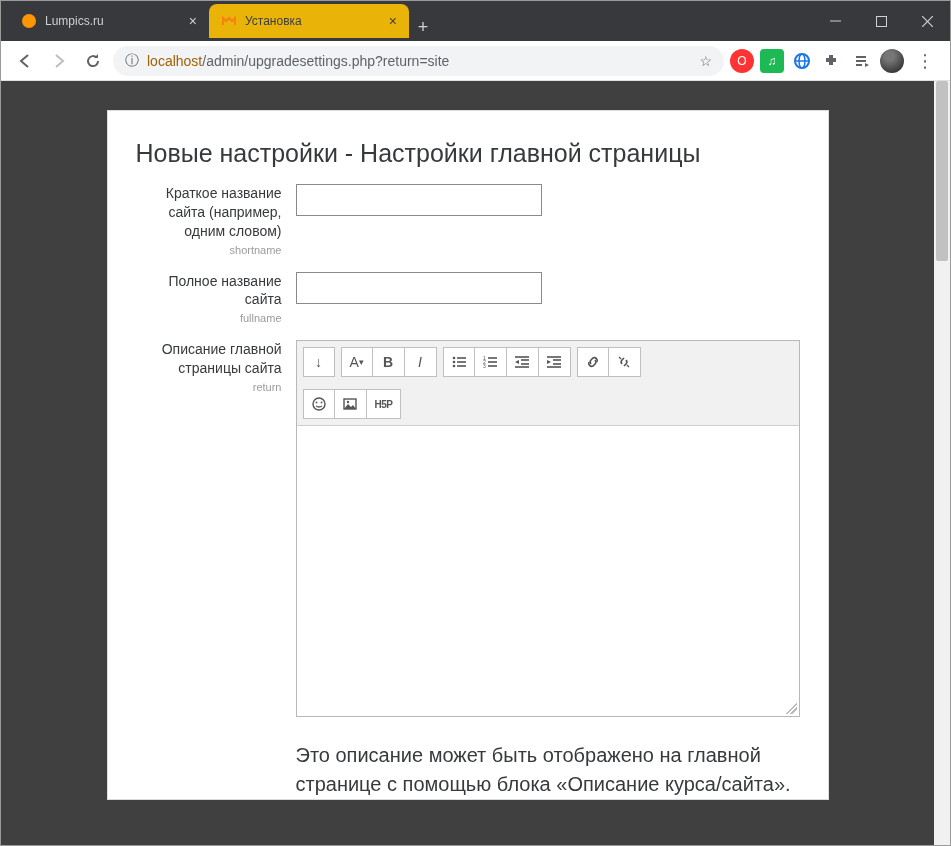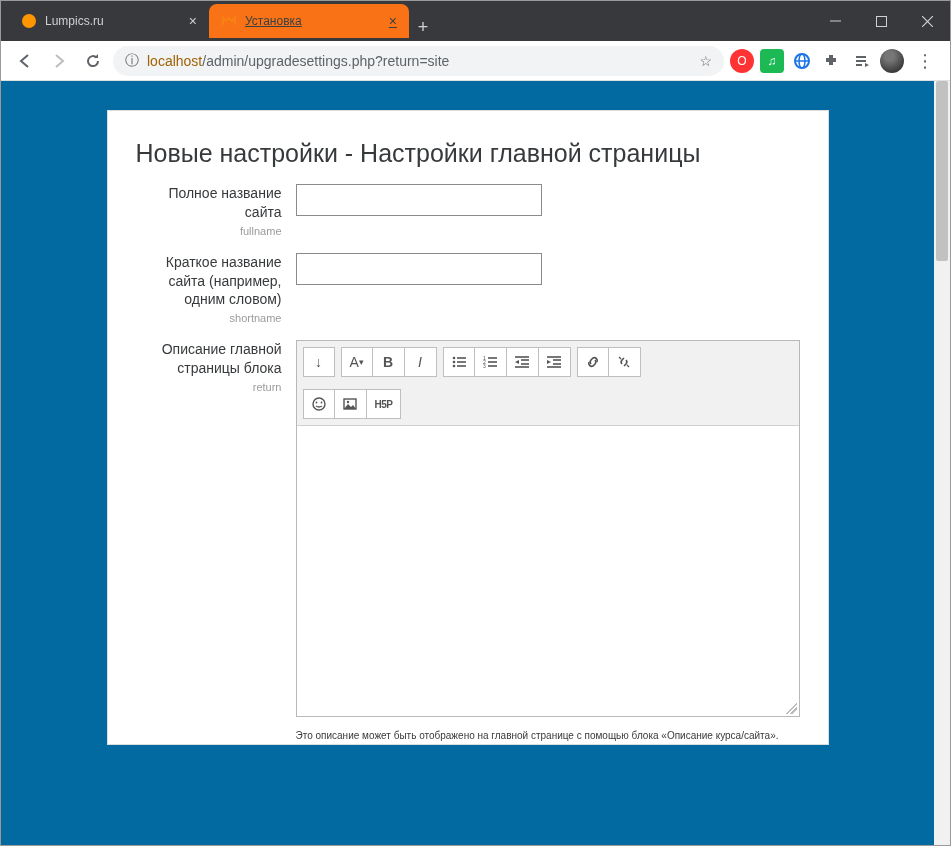--- a/index.html
+++ b/index.html
@@ -1,21 +1,21 @@
 <!DOCTYPE html>
 <html><head>
 <meta charset="utf-8">
 <style>
 * { box-sizing: border-box; margin: 0; padding: 0; }
 body { font-family: -apple-system, "Segoe UI", Arial, sans-serif; background: #fff; width: 951px; height: 846px; overflow: hidden; position: relative; }
 .window { width: 951px; height: 846px; border: 1px solid #9a9a9a; display: flex; flex-direction: column; background: #fff; }
 .titlebar { height: 40px; background: #38393c; display: flex; align-items: center; }
 .tabs-area { flex: 1; display: flex; align-items: flex-end; padding-left: 8px; }
 .tab { display: flex; align-items: center; height: 34px; padding: 0 12px; font-size: 12px; color: #cfd0d1; gap: 8px; min-width: 200px; max-width: 220px; position: relative; }
-.tab.active { background: #f97316; color: #3c4043; border-top-left-radius: 8px; border-top-right-radius: 8px; text-decoration: underline; }
+.tab.active { background: #eab308; color: #3c4043; border-top-left-radius: 8px; border-top-right-radius: 8px; }
 .tab.inactive { color: #cfd0d1; }
 .tab .favicon { width: 16px; height: 16px; display: inline-flex; align-items: center; justify-content: center; }
 .tab .close-x { margin-left: auto; font-size: 14px; color: inherit; }
 .newtab-btn { width: 28px; display: flex; align-items: center; justify-content: center; color: #cfd0d1; font-size: 18px; }
 .winctrls { display: flex; }
 .winctrl { width: 46px; display: flex; align-items: center; justify-content: center; color: #cfd0d1; font-size: 13px; }
 .addressbar { height: 40px; background: #fff; border-bottom: 1px solid #e0e0e0; display: flex; align-items: center; padding: 0 10px; gap: 6px; }
 .nav-btn { width: 28px; height: 28px; display: flex; align-items: center; justify-content: center; color: #5f6368; }
 .nav-btn.disabled { color: #bdbdbd; }
 .url-field { flex: 1; height: 30px; background: #f1f3f4; border-radius: 15px; display: flex; align-items: center; padding: 0 12px; gap: 8px; font-size: 14px; color: #5f6368; }
@@ -23,41 +23,41 @@
 .url-text .host { color: #a16207; }
 .star-icon { color: #5f6368; margin-left: auto; }
 .ext-icon { width: 24px; height: 24px; display: flex; align-items: center; justify-content: center; border-radius: 4px; font-size: 12px; }
 .ext-red { background: #ff3333; color: #fff; border-radius: 50%; }
 .ext-green { background: #1db954; color: #fff; }
 .ext-blue { color: #1a73e8; font-size: 16px; }
 .ext-puzzle { color: #5f6368; font-size: 16px; }
 .ext-list { color: #5f6368; font-size: 16px; }
 .avatar { width: 24px; height: 24px; border-radius: 50%; background: radial-gradient(circle at 40% 30%, #777 20%, #333 80%); }
 .menu-dots { color: #5f6368; font-size: 18px; padding: 0 6px; }
-.viewport { flex: 1; position: relative; overflow: hidden; background: #0369a1; }
+.viewport { flex: 1; position: relative; overflow: hidden; background: #404040; }
 .vscroll { position: absolute; right: 0; top: 0; width: 16px; height: 100%; background: #f1f1f1; }
 .vscroll-thumb { position: absolute; top: 0; left: 2px; width: 12px; height: 180px; background: #c1c1c1; border-radius: 2px; }
 .content { position: absolute; top: 0; left: 0; right: 16px; bottom: 0; overflow: hidden; padding: 30px 0 0 0; }
 .panel { width: 720px; margin: 0 auto; border: 0 solid #ddd; padding: 28px 28px 0 28px; background: #fff; box-shadow: 0 0 0 1px #ddd; }
 .panel h2 { font-size: 25px; font-weight: 300; color: #373a3c; margin-bottom: 16px; }
 .form-row { display: flex; margin-bottom: 14px; }
 .label-col { width: 160px; text-align: right; padding-right: 14px; font-size: 14px; color: #373a3c; line-height: 1.35; }
 .label-col .hint { font-size: 11px; color: #9b9b9b; display: block; margin-top: 2px; }
 .input-col { flex: 1; }
 .text-input { width: 246px; height: 32px; border: 1px solid #8a8a8a; padding: 0 8px; font-size: 14px; }
 .editor { border: 1px solid #b8b8b8; background: #fff; }
 .editor-toolbar { background: #f1f1f1; border-bottom: 1px solid #cfcfcf; padding: 6px; display: flex; flex-wrap: wrap; gap: 6px; }
 .tb-group { display: inline-flex; }
 .tb-btn { height: 30px; min-width: 32px; padding: 0 8px; border: 1px solid #bfbfbf; background: #fff; color: #555; display: inline-flex; align-items: center; justify-content: center; font-size: 14px; }
 .tb-group .tb-btn + .tb-btn { border-left: none; }
 .tb-btn b { font-weight: 700; }
 .tb-btn i { font-style: italic; }
 .editor-body { height: 290px; background: #fff; position: relative; }
 .resize-handle { position: absolute; right: 2px; bottom: 2px; width: 12px; height: 12px; background: linear-gradient(135deg, transparent 50%, #bbb 50%, #bbb 60%, transparent 60%, transparent 70%, #bbb 70%, #bbb 80%, transparent 80%); }
-.desc-text { font-size: 10px; color: #373a3c; line-height: 1.45; margin-top: 12px; }
+.desc-text { font-size: 20px; color: #373a3c; line-height: 1.45; margin-top: 24px; }
 svg { display: block; }
 </style>
 </head>
 <body>
 
 <div class="window">
 
   <div class="titlebar">
     <div class="tabs-area">
       <div class="tab inactive">
@@ -149,41 +149,41 @@
     <div class="menu-dots">⋮</div>
   </div>
 
   <div class="viewport">
     <div class="content">
       <div class="panel">
         <h2>Новые настройки - Настройки главной страницы</h2>
 
         <div class="form-row">
           <div class="label-col">
+            <span>Краткое название сайта (например, одним словом)</span>
+            <span class="hint">shortname</span>
+          </div>
+          <div class="input-col">
+            <input class="text-input" type="text" value="" style="">
+          </div>
+        </div>
+
+        <div class="form-row">
+          <div class="label-col">
             <span>Полное название сайта</span>
             <span class="hint">fullname</span>
           </div>
           <div class="input-col">
             <input class="text-input" type="text" value="" style="">
           </div>
         </div>
 
         <div class="form-row">
           <div class="label-col">
-            <span>Краткое название сайта (например, одним словом)</span>
-            <span class="hint">shortname</span>
-          </div>
-          <div class="input-col">
-            <input class="text-input" type="text" value="" style="">
-          </div>
-        </div>
-
-        <div class="form-row">
-          <div class="label-col">
-            <span>Описание главной страницы блока</span>
+            <span>Описание главной страницы сайта</span>
             <span class="hint">return</span>
           </div>
           <div class="input-col">
             <div class="editor">
               <div class="editor-toolbar">
                 <div class="tb-group">
                   <button class="tb-btn">
                       <span>↓</span>
                     </button>
                 </div>

